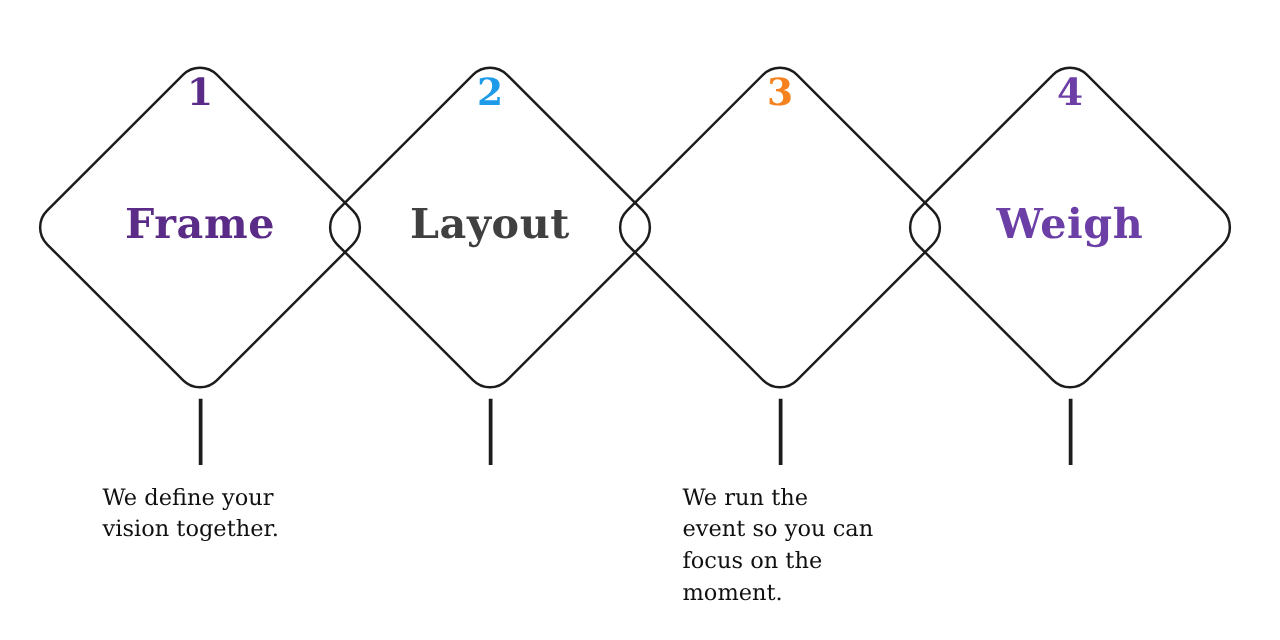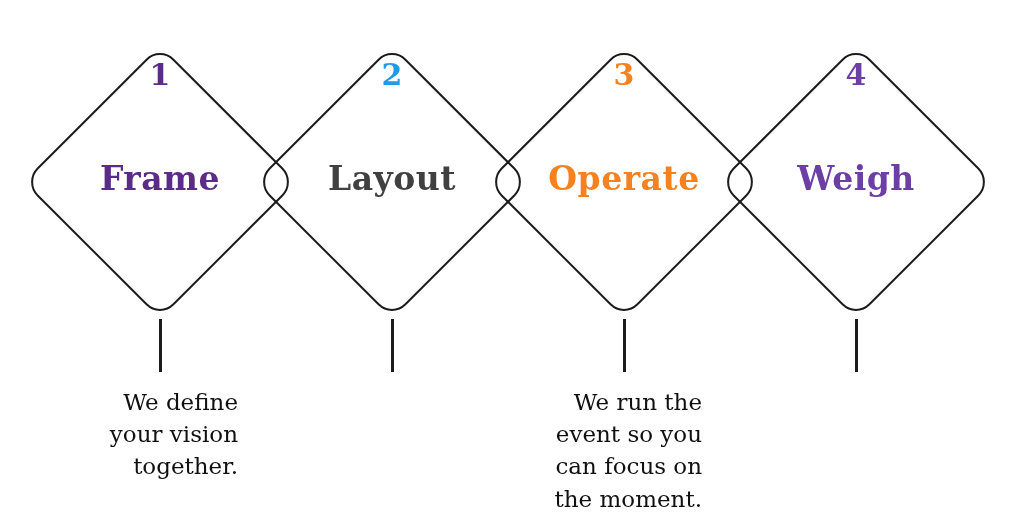--- a/index.html
+++ b/index.html
@@ -67,23 +67,23 @@
     top: 319px;
     width: 2.5px;
     height: 53px;
     background: #1c1c1c;
   }
   .step-desc {
     position: absolute;
     top: 386px;
     left: 62px;
     width: 156px;
-    text-align: right;
+    text-align: left;
     font-family: "DejaVu Serif", serif;
-    font-size: 23px;
+    font-size: 18px;
     line-height: 1.4;
     color: #101010;
   }
   .step-1 { left: 20px; }
   .step-2 { left: 252px; }
   .step-3 { left: 484px; }
   .step-4 { left: 716px; }
 </style>
 </head>
 <body>
@@ -101,21 +101,20 @@
   <div class="step step-2">
     <div class="diamond"></div>
     <div class="step-number" style="color: rgb(30, 155, 232);">2</div>
     <div class="step-title" style="color: #404040;">Layout</div>
     <div class="stem"></div>
   </div>
 
   <div class="step step-3">
     <div class="diamond"></div>
     <div class="step-number" style="color: rgb(245, 130, 31);">3</div>
-    <div class="step-title" style="color: rgb(245, 130, 31);">Operate</div>
     <div class="stem"></div>
     <div class="step-desc">We run the event so you can focus on the moment.</div>
   </div>
 
   <div class="step step-4">
     <div class="diamond"></div>
     <div class="step-number" style="color: rgb(107, 63, 166);">4</div>
     <div class="step-title" style="color: rgb(107, 63, 166);">Weigh</div>
     <div class="stem"></div>
   </div>

